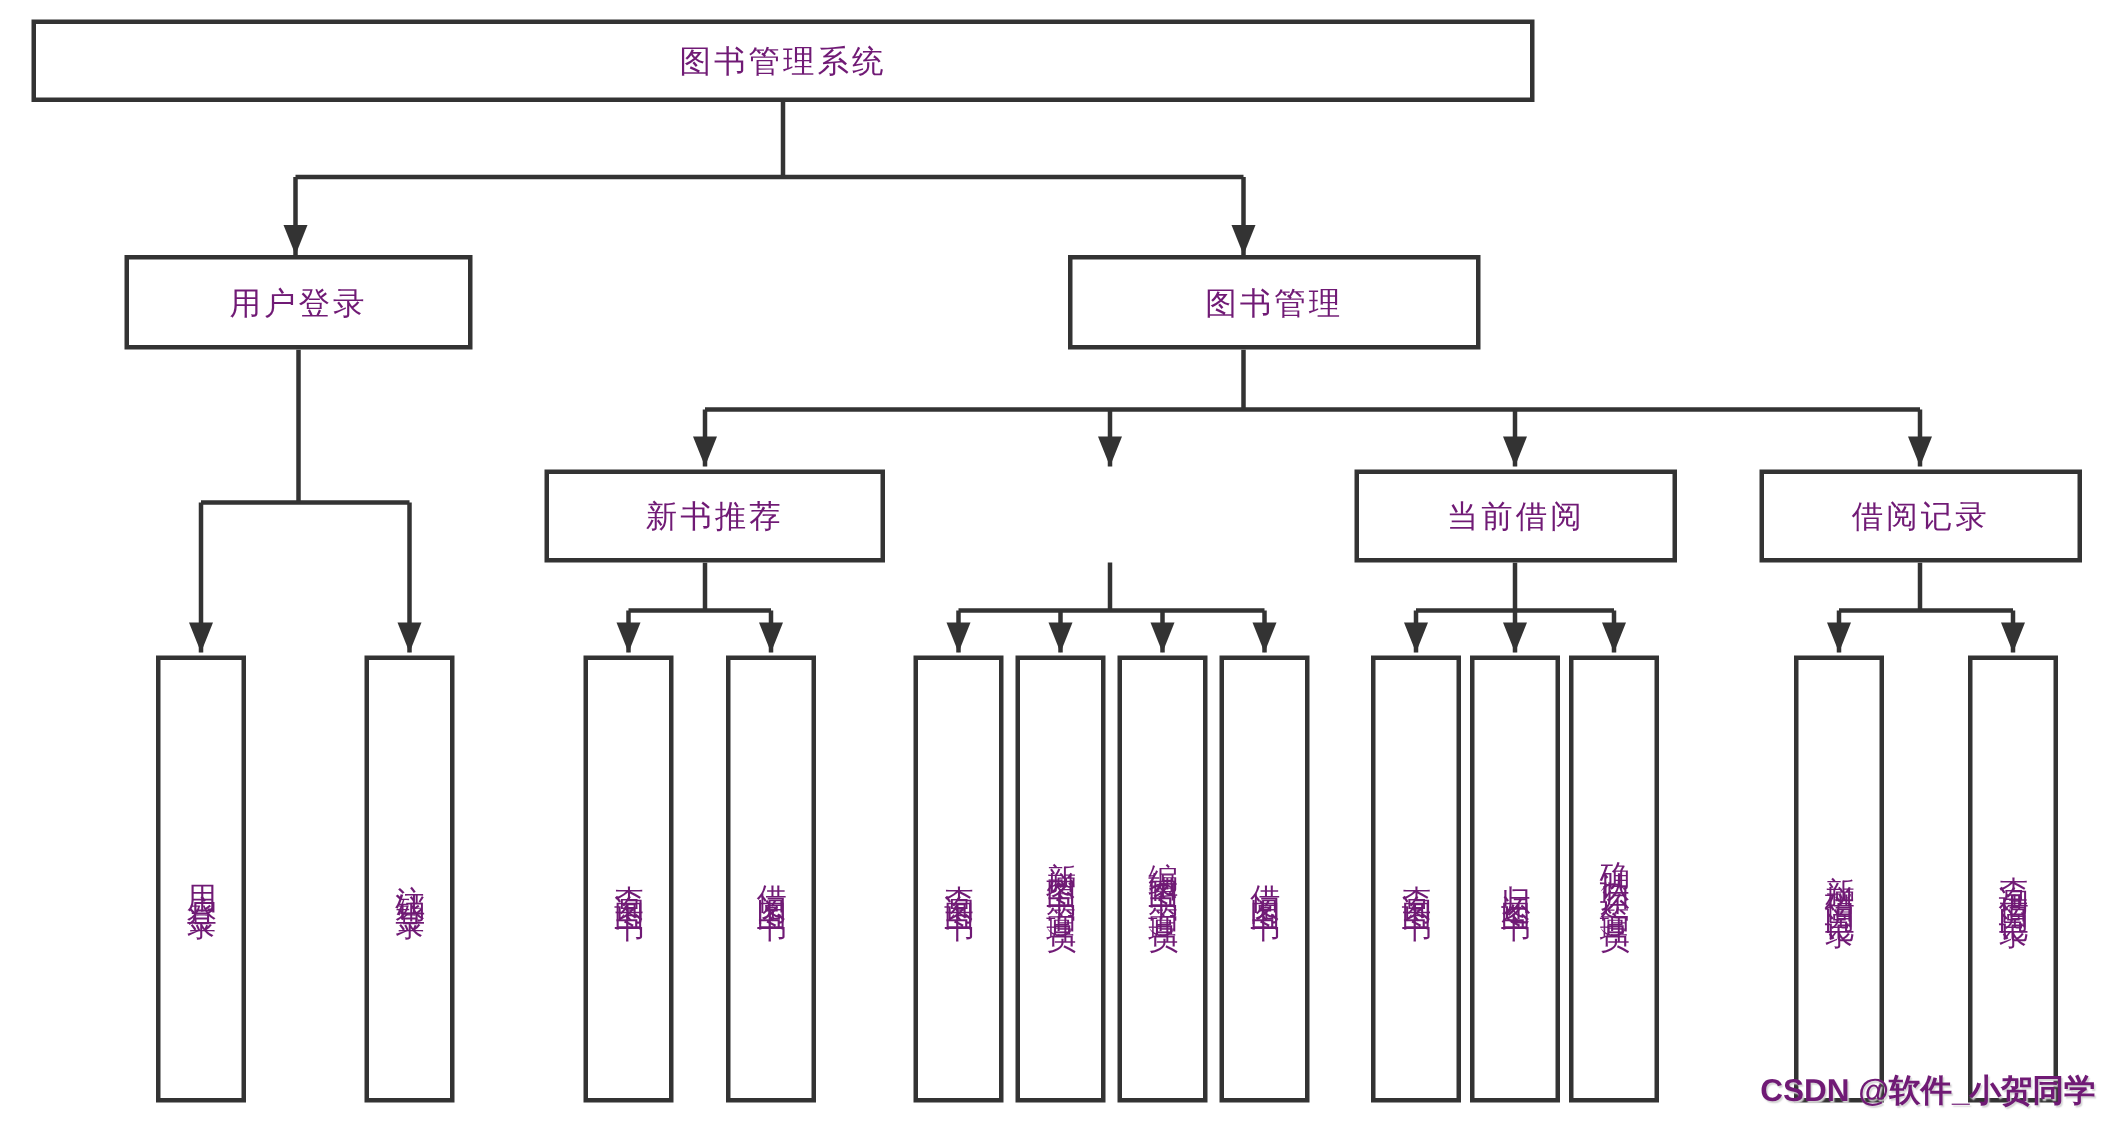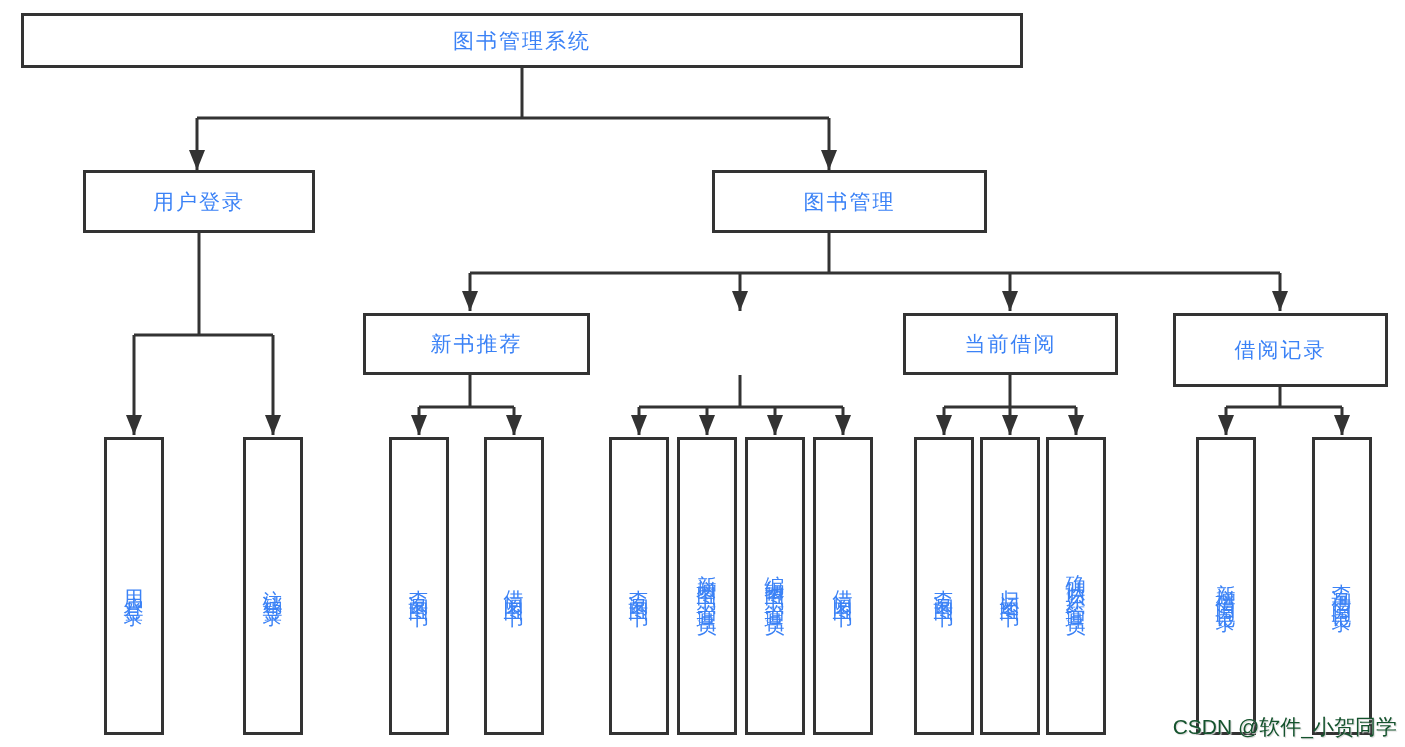--- a/index.html
+++ b/index.html
@@ -19,43 +19,44 @@
   }
   .box {
     position: absolute;
     z-index: 2;
     background: #ffffff;
     border: 3px solid #333333;
     box-sizing: border-box;
     display: flex;
     align-items: center;
     justify-content: center;
-    color: #3b82f6;
+    color: #701a75;
   }
   .box.h span {
     font-size: 21px;
     letter-spacing: 2px;
     white-space: nowrap;
   }
   .box.v span {
     writing-mode: vertical-rl;
     text-orientation: mixed;
     font-size: 20px;
     letter-spacing: 6px;
     line-height: 1;
   }
   .watermark {
     position: absolute;
     right: 8px;
     bottom: 6px;
     z-index: 3;
     font-size: 21px;
-    color: #14532d;
+    color: #701a75;
     text-shadow: 1px 1px 1px #d4d4d4;
     white-space: nowrap;
+    font-weight: bold;
   }
 </style>
 </head>
 <body>
 
 <div class="canvas">
 
   <svg class="connectors" id="wires" xmlns="http://www.w3.org/2000/svg" viewBox="0 0 1405 747">
       <line x1="522" y1="68" x2="522" y2="118" stroke="#333333" stroke-width="3"></line>
       <line x1="197" y1="118" x2="829" y2="118" stroke="#333333" stroke-width="3"></line>
@@ -121,21 +122,21 @@
   <div class="box h" style="left:712px;top:170px;width:275px;height:63px">
     <span>图书管理</span>
   </div>
 
   <div class="box h" style="left:363px;top:313px;width:227px;height:62px">
     <span>新书推荐</span>
   </div>
   <div class="box h" style="left:903px;top:313px;width:215px;height:62px">
     <span>当前借阅</span>
   </div>
-  <div class="box h" style="left:1173px;top:313px;width:215px;height:74px">
+  <div class="box h" style="left:1173px;top:313px;width:215px;height:62px">
     <span>借阅记录</span>
   </div>
 
   <div class="box v" style="left:104px;top:437px;width:60px;height:298px">
     <span>用户登录</span>
   </div>
   <div class="box v" style="left:243px;top:437px;width:60px;height:298px">
     <span>注销登录</span>
   </div>
 

